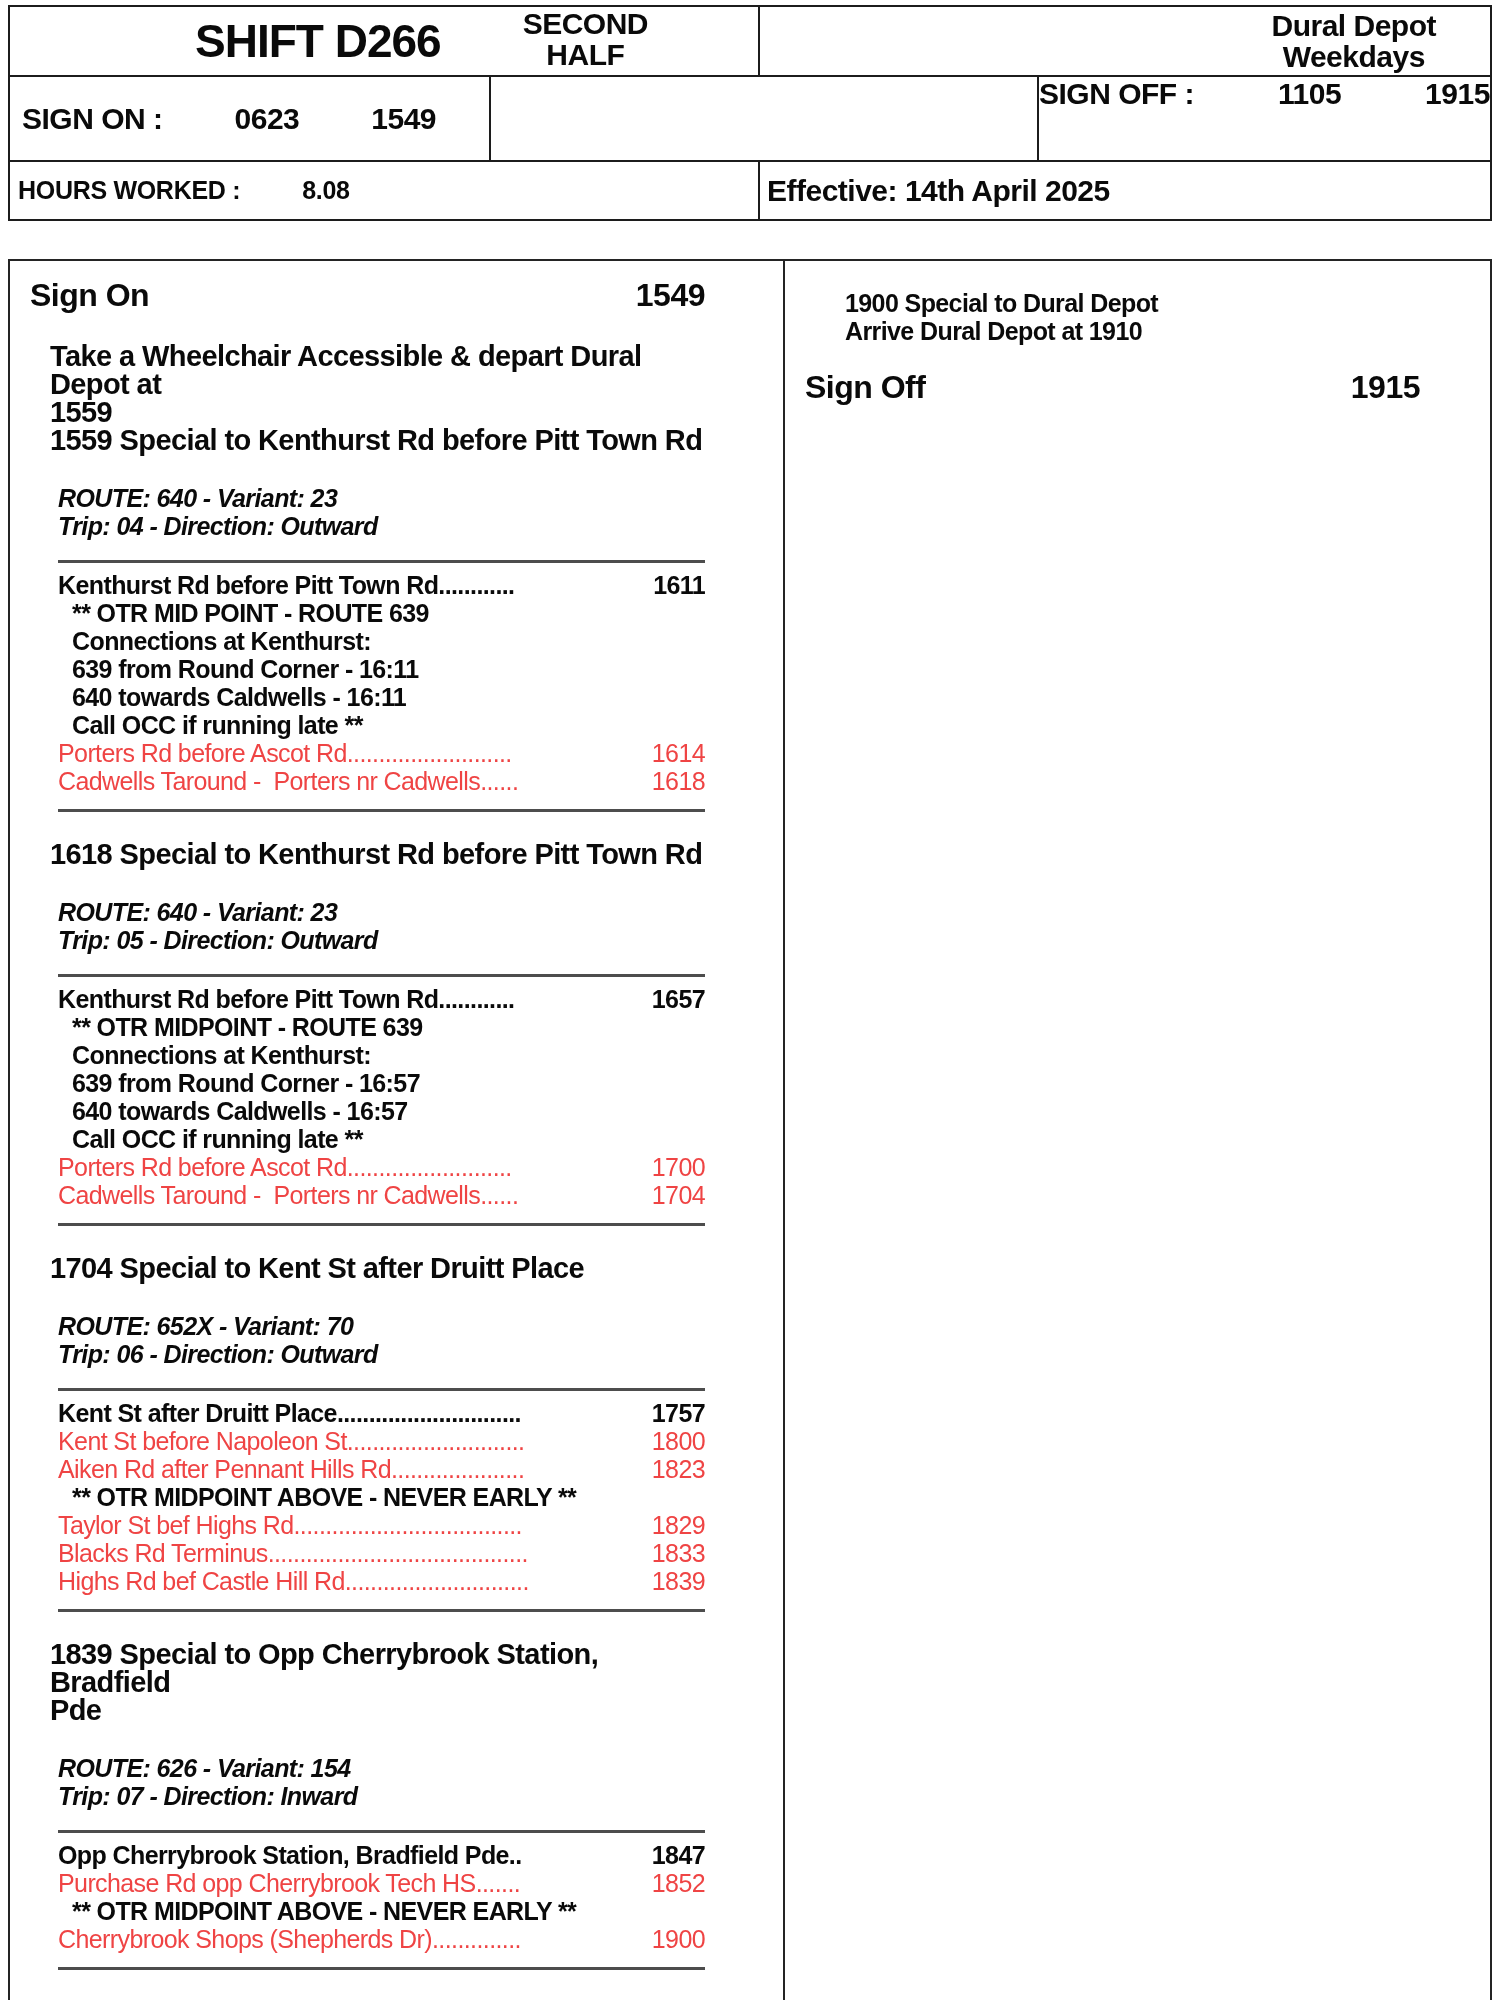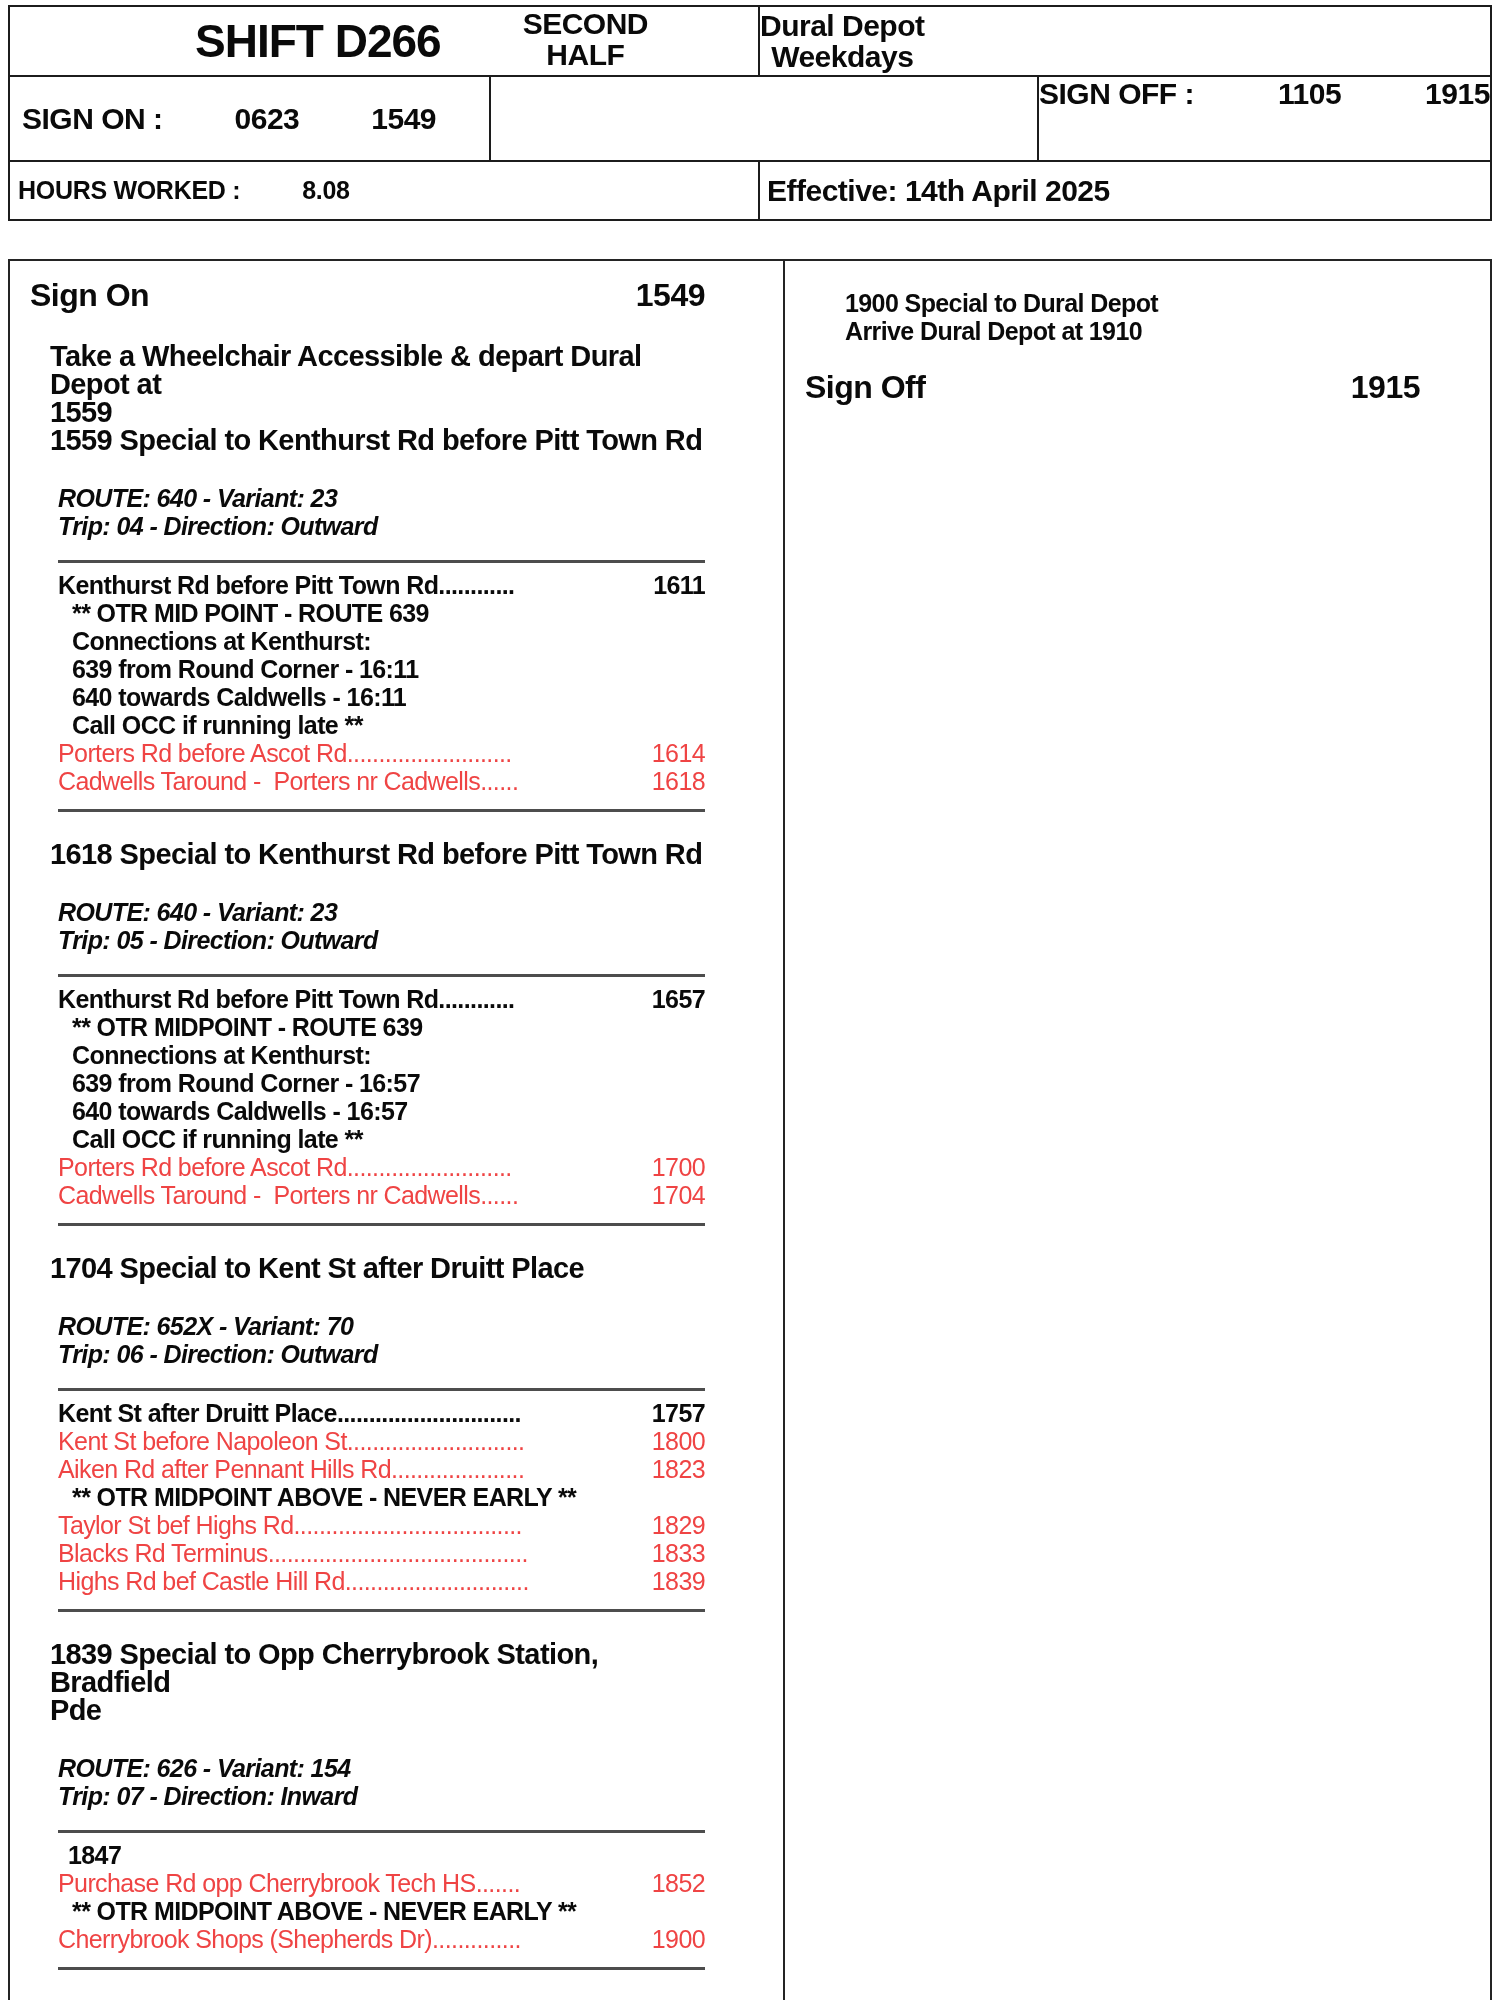--- a/index.html
+++ b/index.html
@@ -13,21 +13,21 @@
   .hrow + .hrow{border-top:2px solid #1c1c1c;}
   .hcell{box-sizing:border-box;}
   .hcell + .hcell{border-left:2px solid #1c1c1c;}
   .r1{height:68px;}
   .r2{height:83px;}
   .r3{height:57px;}
   .c-shift{width:748px;display:flex;align-items:center;position:relative;padding-left:185px;}
   .title{font-size:46px;font-weight:bold;letter-spacing:-1px;white-space:nowrap;}
   .half{position:absolute;right:110px;top:50%;transform:translateY(-54%);
         font-size:30px;font-weight:bold;line-height:31px;text-align:center;letter-spacing:-0.5px;}
-  .c-depot{flex:1;display:flex;align-items:center;justify-content:flex-start;padding-right:30px;}
+  .c-depot{flex:1;display:flex;align-items:center;justify-content:flex-end;padding-right:54px;}
   .depot{font-size:30px;font-weight:bold;line-height:31px;text-align:center;letter-spacing:-0.5px;}
   .c-signon{width:479px;display:flex;align-items:center;gap:72px;padding-left:12px;
             font-size:30px;font-weight:bold;letter-spacing:-0.5px;white-space:nowrap;}
   .c-mid{width:548px;}
   .c-signoff{flex:1;display:flex;align-items:flex-start;gap:84px;
              font-size:30px;font-weight:bold;letter-spacing:-0.5px;white-space:nowrap;}
   .c-hours{width:748px;display:flex;align-items:center;gap:62px;padding-left:8px;
            font-size:25px;font-weight:bold;letter-spacing:-0.3px;white-space:nowrap;}
   .c-eff{flex:1;display:flex;align-items:center;padding-left:7px;
          font-size:30px;font-weight:bold;letter-spacing:-0.5px;white-space:nowrap;}
@@ -195,20 +195,21 @@
           <div class="note">
             <div>1839 Special to Opp Cherrybrook Station, Bradfield</div>
             <div>Pde</div>
           </div>
           <div class="route">
             <div>ROUTE: 626 - Variant: 154</div>
             <div>Trip: 07 - Direction: Inward</div>
           </div>
           <div class="stops">
             <div class="stop-row major">
+              <span class="stop-name">Opp Cherrybrook Station, Bradfield Pde..</span>
               <span class="stop-time">1847</span>
             </div>
             <div class="stop-row minor">
               <span class="stop-name">Purchase Rd opp Cherrybrook Tech HS.......</span>
               <span class="stop-time">1852</span>
             </div>
             <div class="alert-line">** OTR MIDPOINT ABOVE - NEVER EARLY **</div>
             <div class="stop-row minor">
               <span class="stop-name">Cherrybrook Shops (Shepherds Dr)..............</span>
               <span class="stop-time">1900</span>

